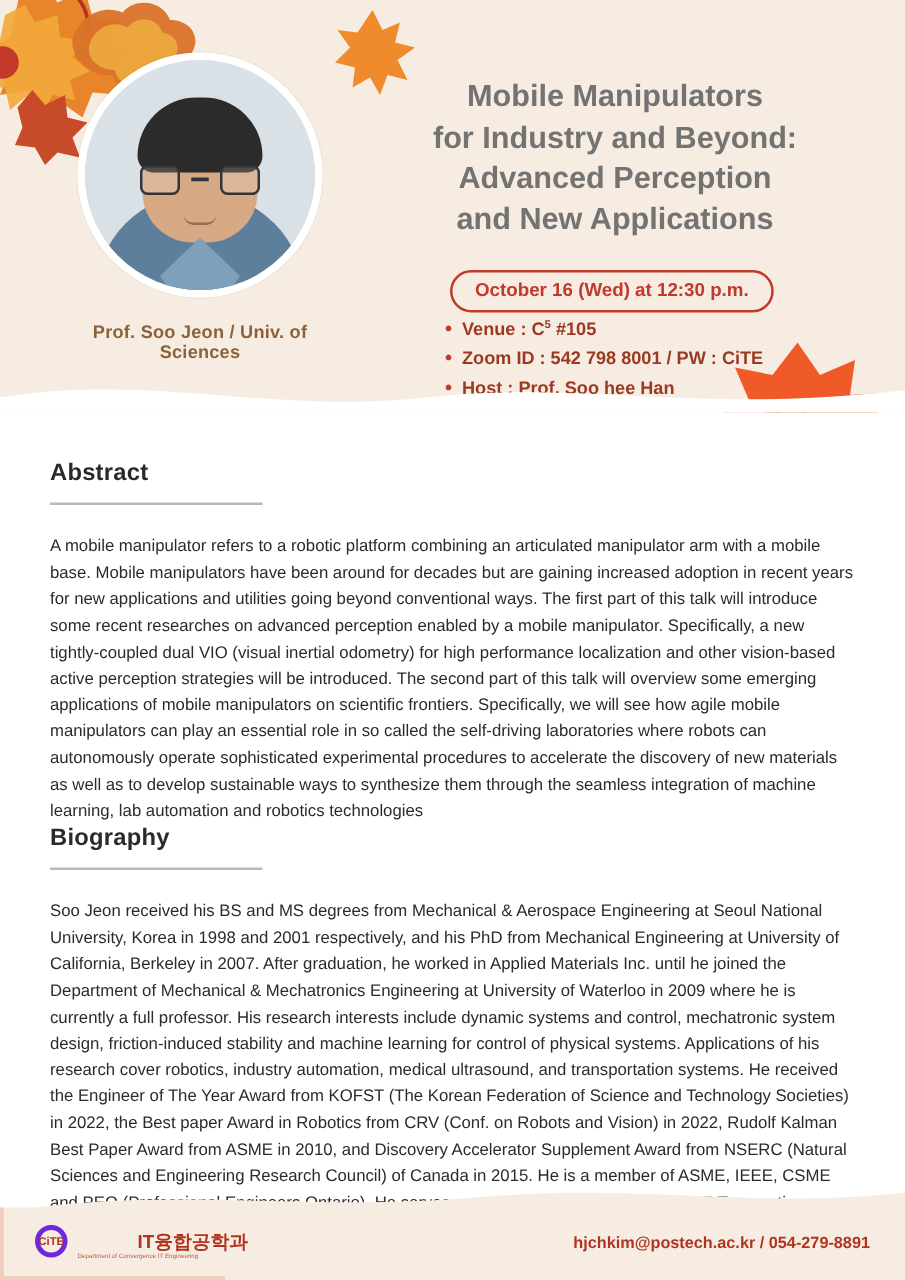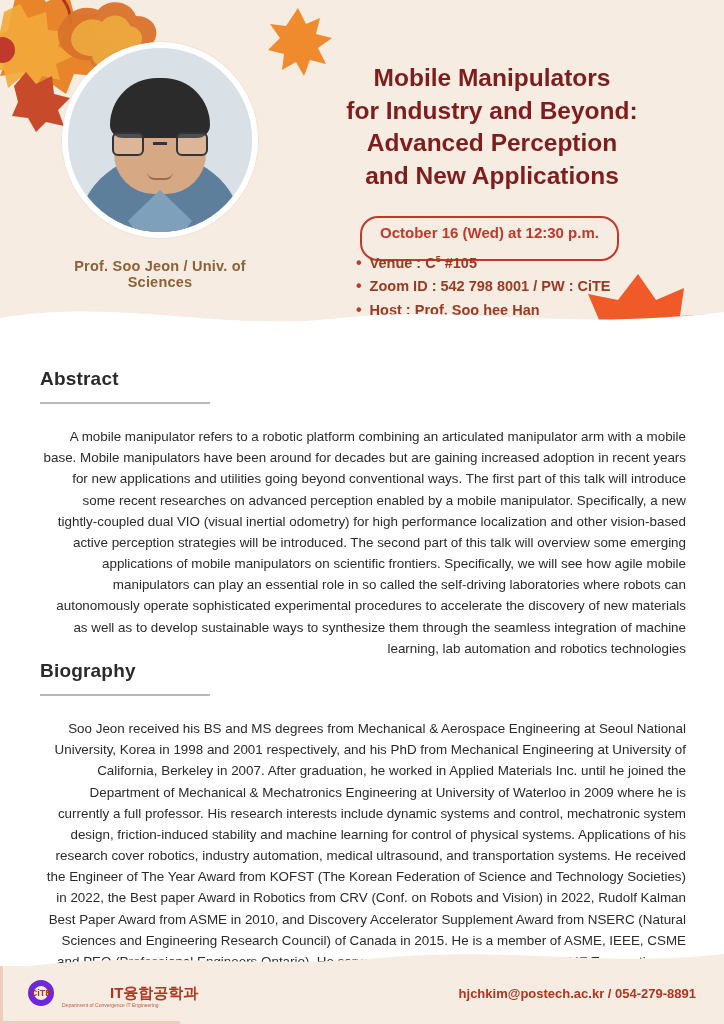--- a/index.html
+++ b/index.html
@@ -109,29 +109,29 @@
     color: #c0392b;
     font-size: 24px;
     font-weight: bold;
     letter-spacing: 0.2px;
   }
   .talk-title {
     position: absolute;
     left: 292px; top: 62px;
     width: 400px;
     text-align: center;
-    color: #7f1d1d;
+    color: #737373;
     font-size: 24.5px;
     line-height: 1.33;
     font-weight: bold;
   }
   .date-pill {
     position: absolute;
     left: 360px; top: 216px;
-    padding: 6px 18px 18px;
+    padding: 6px 18px 7px;
     border: 2px solid #c0392b;
     border-radius: 18px;
     color: #c0392b;
     font-size: 15px;
     font-weight: bold;
     background: transparent;
   }
   .info-list {
     position: absolute;
     left: 356px; top: 252px;
@@ -167,21 +167,21 @@
     width: 170px;
     background: #b9b9b9;
   }
   .para {
     position: absolute;
     left: 40px;
     width: 646px;
     color: #2b2b2b;
     font-size: 13.4px;
     line-height: 1.58;
-    text-align: right;
+    text-align: left;
   }
 
   
   .footer {
     position: absolute;
     left: 0; bottom: 0;
     width: 724px; height: 58px;
     background: #f6ece1;
   }
   .footer-wave {
@@ -189,21 +189,21 @@
     left: 0; top: -22px;
     width: 724px; height: 26px;
   }
   .logo-wrap {
     position: absolute;
     left: 28px; top: 14px;
     display: flex; align-items: center; gap: 8px;
   }
   .logo-mark {
     width: 26px; height: 26px; border-radius: 50%;
-    border: 6px solid #6d28d9; color: #b0341f;
+    border: 4px solid #6d28d9; color: #b0341f;
     font-size: 9px; font-weight: bold;
     display: flex; align-items: center; justify-content: center; text-align: center;
   }
   .logo-text {
     color: #b0341f; font-size: 15px; font-weight: bold; margin-left: 48px;
   }
   .logo-sub {
     position: absolute; left: 62px; top: 36px;
     color: #b0341f; font-size: 5px; opacity: 0.8;
   }

